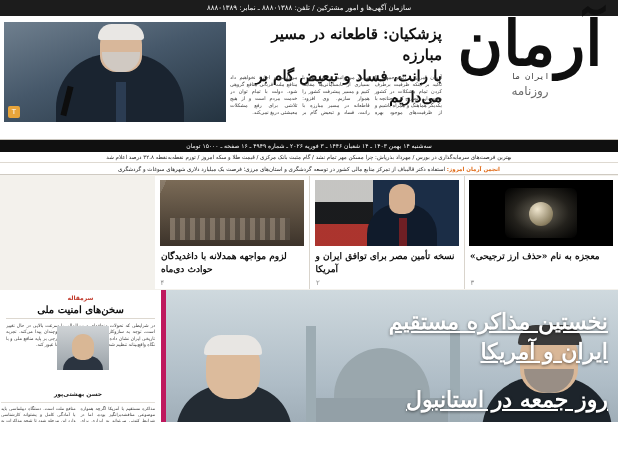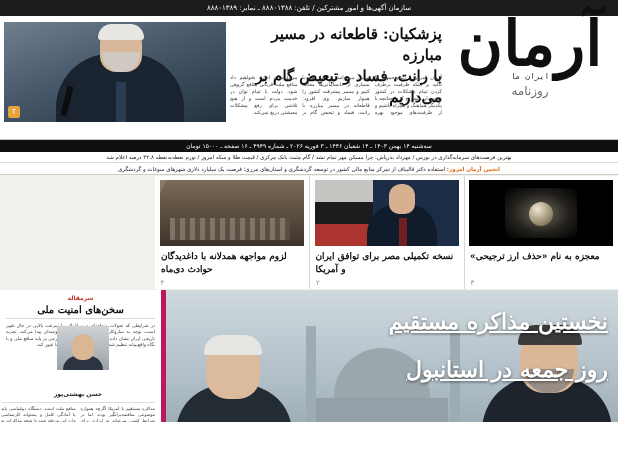--- a/index.html
+++ b/index.html
@@ -534,21 +534,21 @@
       <div class="quad-num">۳</div>
     </div>
 
     <div class="quad-cell">
       <div class="quad-img q3-img">
         <div class="flag"></div>
         <div class="suit"></div>
         <div class="tie"></div>
         <div class="head"></div>
       </div>
-      <div class="quad-title">نسخه تکمیلی مصر برای توافق ایران و آمریکا</div>
+      <div class="quad-title">نسخه تأمین مصر برای توافق ایران و آمریکا</div>
       <div class="quad-num">۲</div>
     </div>
 
     <div class="quad-cell">
       <div class="quad-img q4-img">
         <div class="ground"></div>
         <div class="rubble"></div>
       </div>
       <div class="quad-title">لزوم مواجهه همدلانه با داغدیدگان حوادث دی‌ماه</div>
       <div class="quad-num">۴</div>
@@ -571,20 +571,21 @@
 
     <div class="man-right">
       <div class="body"></div>
       <div class="head"></div>
       <div class="beard"></div>
       <div class="hair"></div>
     </div>
 
     <div class="feature-title">
       <div class="l1">نخستین مذاکره مستقیم</div>
+      <div class="l2">ایران و آمریکا</div>
       <div class="l3">روز جمعه در استانبول</div>
     </div>
   </div>
 
   <div class="opinion">
     <div class="opinion-kicker">سرمقاله</div>
     <div class="opinion-title">سخن‌های امنیت ملی</div>
     <div class="opinion-body">در شرایطی که تحولات منطقه‌ای و بین‌المللی با سرعت بالایی در حال تغییر است، توجه به سازوکارهای امنیت ملی اهمیتی دوچندان پیدا می‌کند. تجربه تاریخی ایران نشان داده است که هرگاه سیاست خارجی بر پایه منافع ملی و با نگاه واقع‌بینانه تنظیم شده، کشور توانسته از بحران‌ها عبور کند.</div>
     <div class="opinion-author-photo">
       <div class="s"></div>

